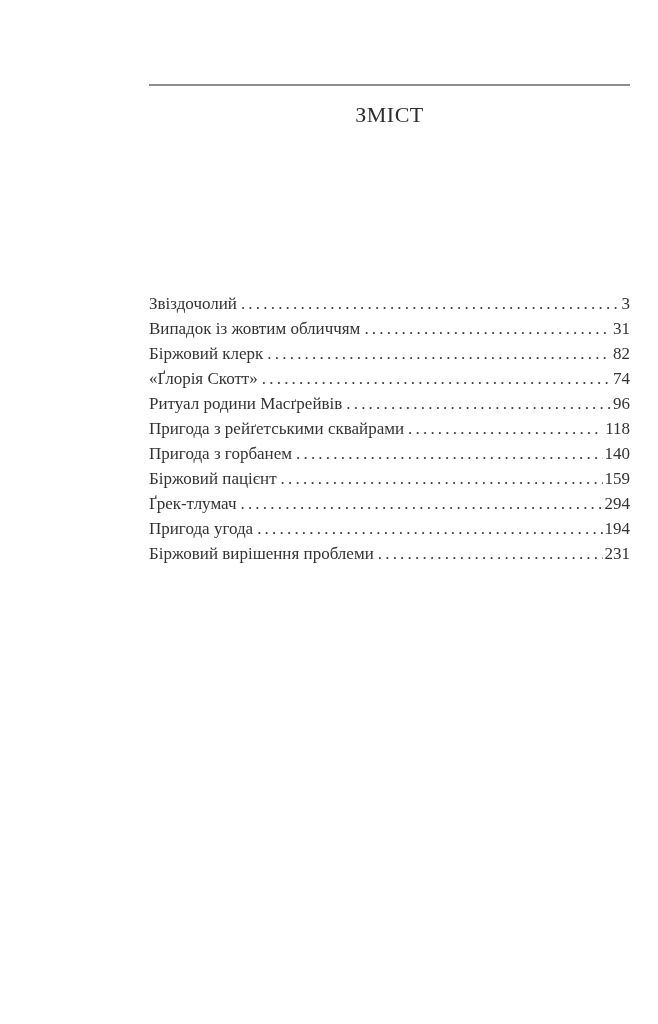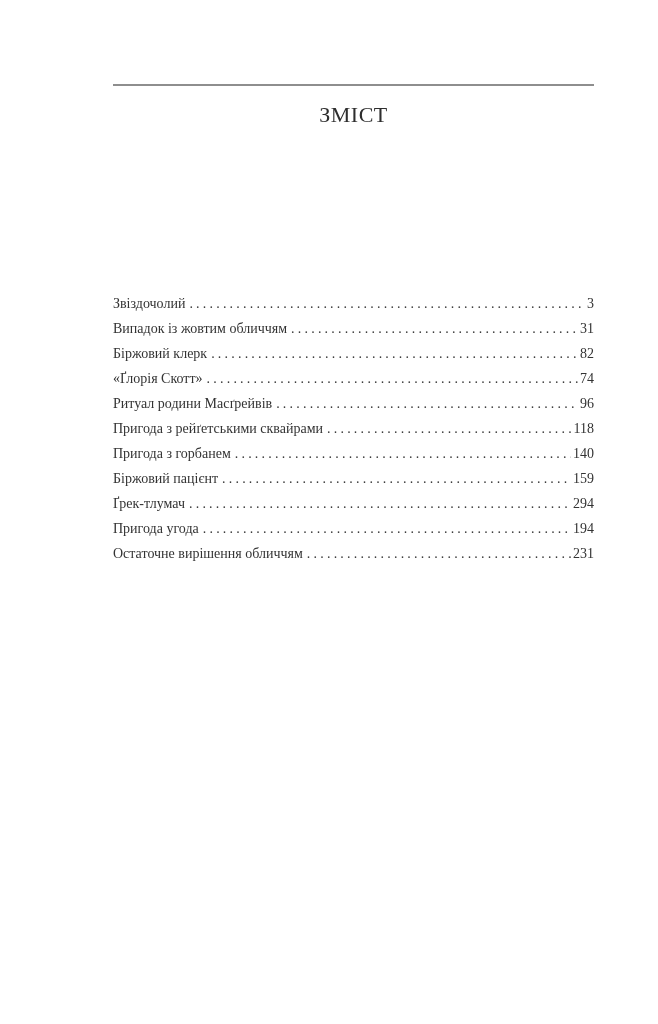--- a/index.html
+++ b/index.html
@@ -17,20 +17,21 @@
     height:1024px;
     font-family:"Liberation Serif", serif;
     color:var(--text);
     overflow:hidden;
   }
   .page{
     position:relative;
     width:534px;
     height:1024px;
     background:var(--bg);
+    margin-left:36px;
   }
   .top-rule{
     position:absolute;
     left:113px;
     top:84px;
     width:481px;
     height:2px;
     background:var(--rule);
   }
   .page-title{
@@ -47,21 +48,21 @@
   }
   .toc{
     position:absolute;
     left:113px;
     top:291px;
     width:481px;
   }
   .toc-row{
     display:flex;
     align-items:baseline;
-    font-size:14px;
+    font-size:17px;
     line-height:25px;
     color:var(--text);
   }
   .toc-title{
     white-space:nowrap;
     flex:0 0 auto;
   }
   .toc-dots{
     flex:1 1 auto;
     overflow:hidden;
@@ -140,18 +141,18 @@
     <span class="toc-page">294</span>
   </div>
 
   <div class="toc-row">
     <span class="toc-title">Пригода угода</span>
     <span class="toc-dots"></span>
     <span class="toc-page">194</span>
   </div>
 
   <div class="toc-row">
-    <span class="toc-title">Остаточне вирішення обличчям</span>
+    <span class="toc-title">Біржовий вирішення проблеми</span>
     <span class="toc-dots"></span>
     <span class="toc-page">231</span>
   </div>
 </div>
 </div>
 
 </body></html>

